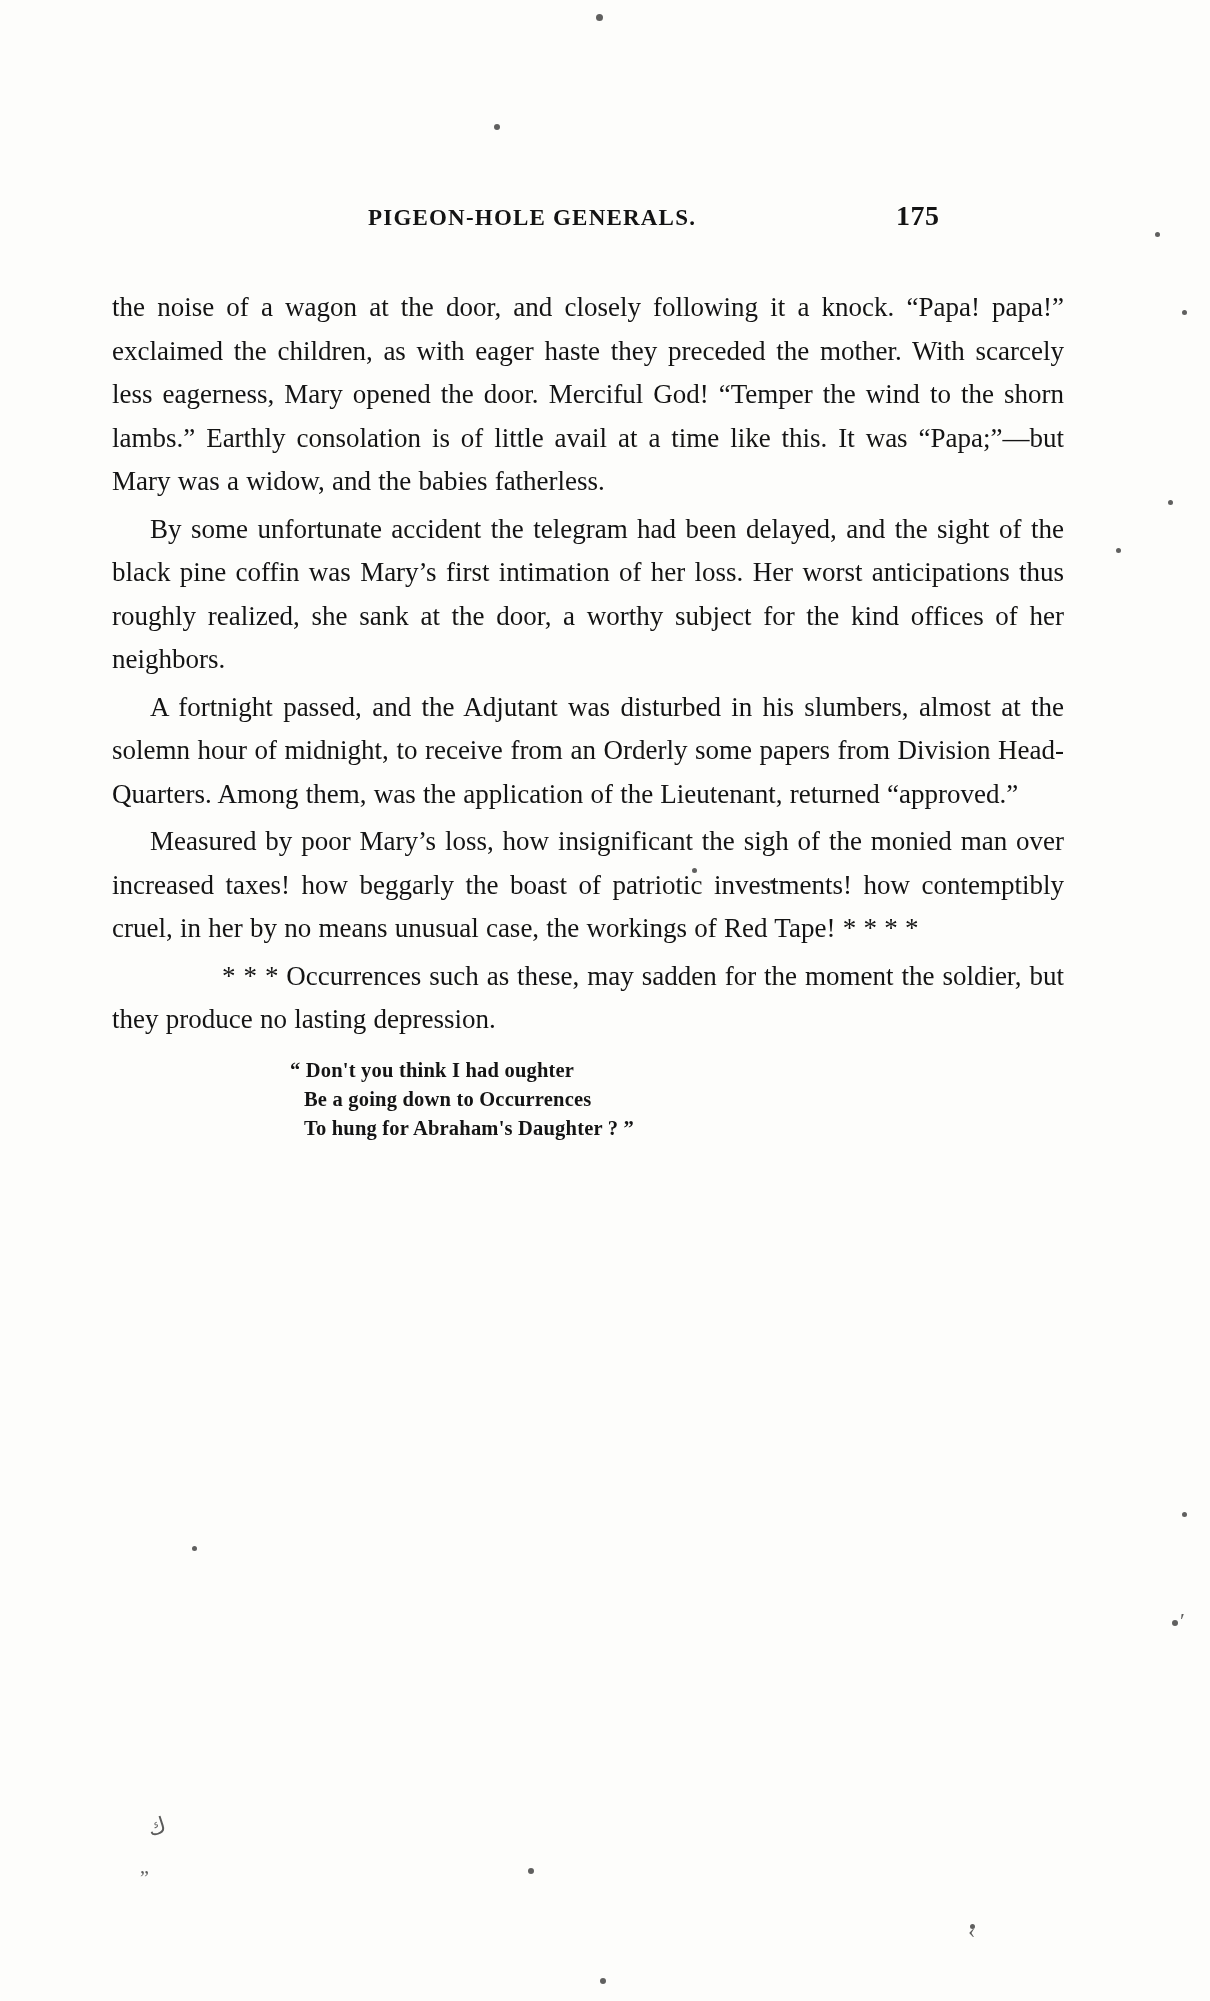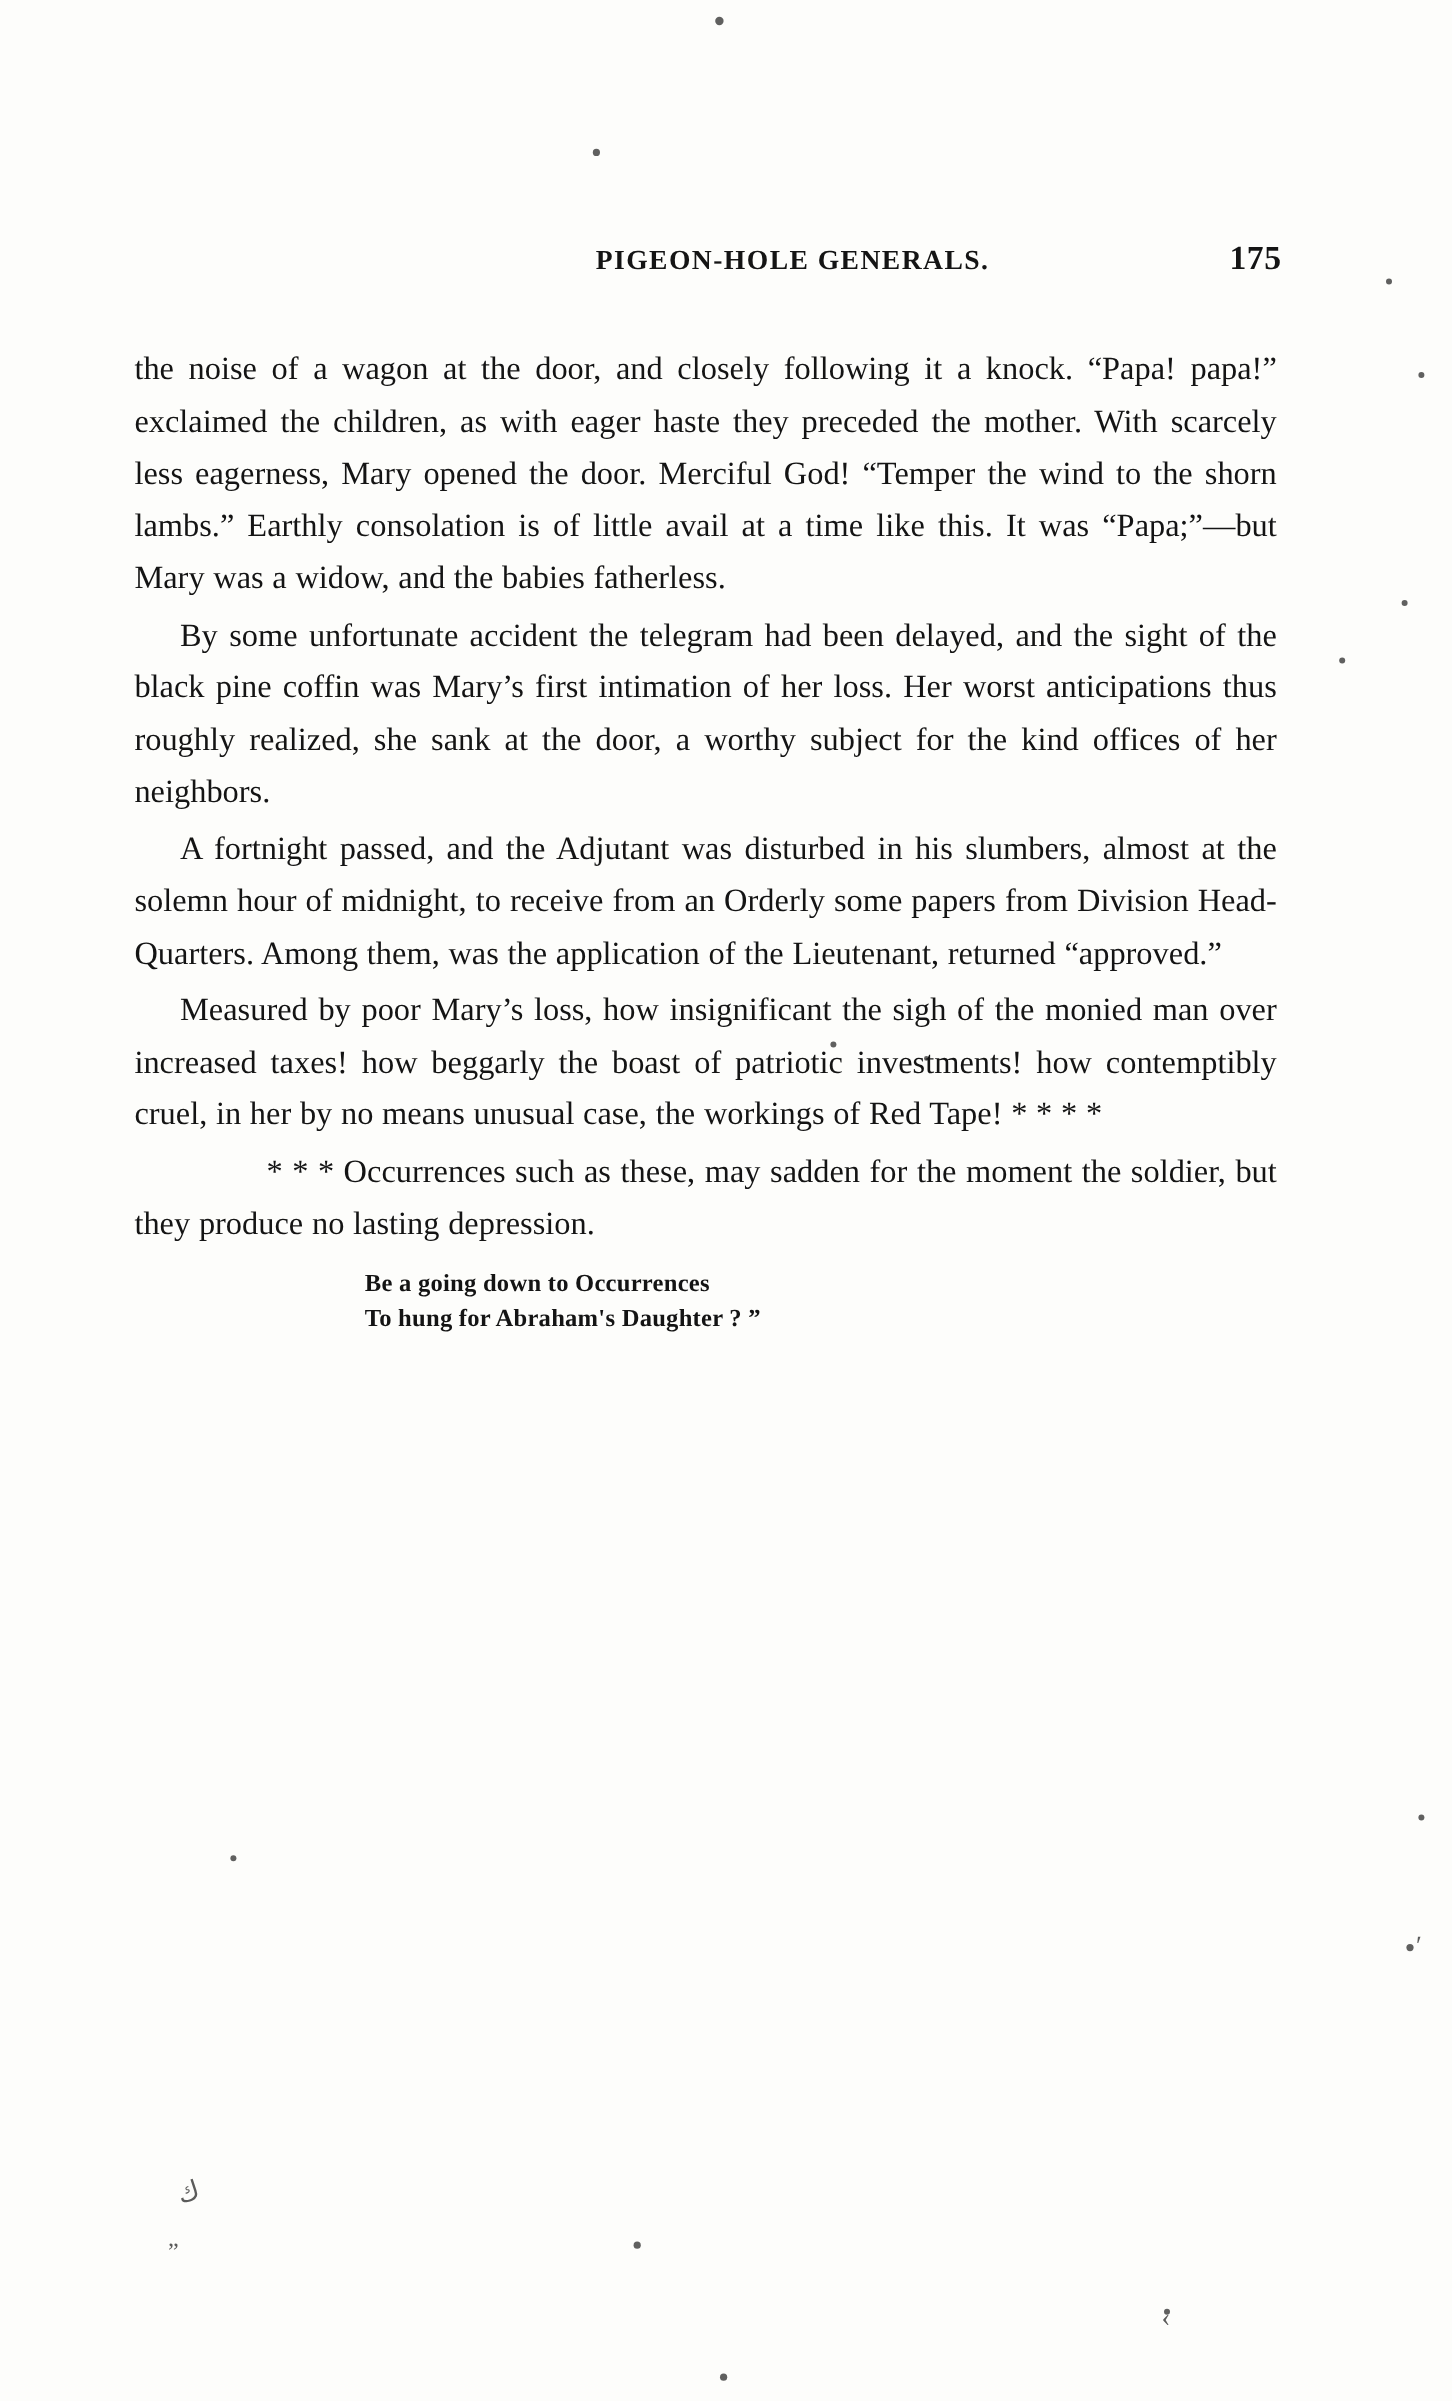--- a/index.html
+++ b/index.html
@@ -19,21 +19,21 @@
   }
   .content {
     position: absolute;
     left: 108px;
     top: 200px;
     width: 960px;
   }
   .runhead {
     display: flex;
     align-items: baseline;
-    justify-content: flex-end;
+    justify-content: flex-start;
     width: 100%;
     margin-bottom: 54px;
     padding-left: 260px;
     box-sizing: border-box;
   }
   .runhead-title {
     font-variant: small-caps;
     font-weight: bold;
     letter-spacing: 1.2px;
     font-size: 23px;
@@ -117,19 +117,20 @@
       <span class="runhead-page">175</span>
     </div>
 
     <p class="body first">the noise of a wagon at the door, and closely following it a knock. “Papa! papa!” exclaimed the children, as with eager haste they preceded the mother. With scarcely less eagerness, Mary opened the door. Merciful God! “Temper the wind to the shorn lambs.” Earthly consolation is of little avail at a time like this. It was “Papa;”—but Mary was a widow, and the babies fatherless.</p>
     <p class="body">By some unfortunate accident the telegram had been delayed, and the sight of the black pine coffin was Mary’s first intimation of her loss. Her worst anticipations thus roughly realized, she sank at the door, a worthy subject for the kind offices of her neighbors.</p>
     <p class="body">A fortnight passed, and the Adjutant was disturbed in his slumbers, almost at the solemn hour of midnight, to receive from an Orderly some papers from Division Head-Quarters. Among them, was the application of the Lieutenant, returned “approved.”</p>
     <p class="body">Measured by poor Mary’s loss, how insignificant the sigh of the monied man over increased taxes! how beggarly the boast of patriotic investments! how contemptibly cruel, in her by no means unusual case, the workings of Red Tape! *   *   *   *</p>
     <p class="body" style="text-indent:110px;">*   *   * Occurrences such as these, may sadden for the moment the soldier, but they produce no lasting depression.</p>
 
     <div class="verse">
+      <div class="l1">“ Don't you think I had oughter</div>
       <div class="l2">Be a going down to Occurrences</div>
       <div class="l3">To hung for Abraham's Daughter ? ”</div>
     </div>
 
 
   </div>
 </div>
 
 </body></html>

